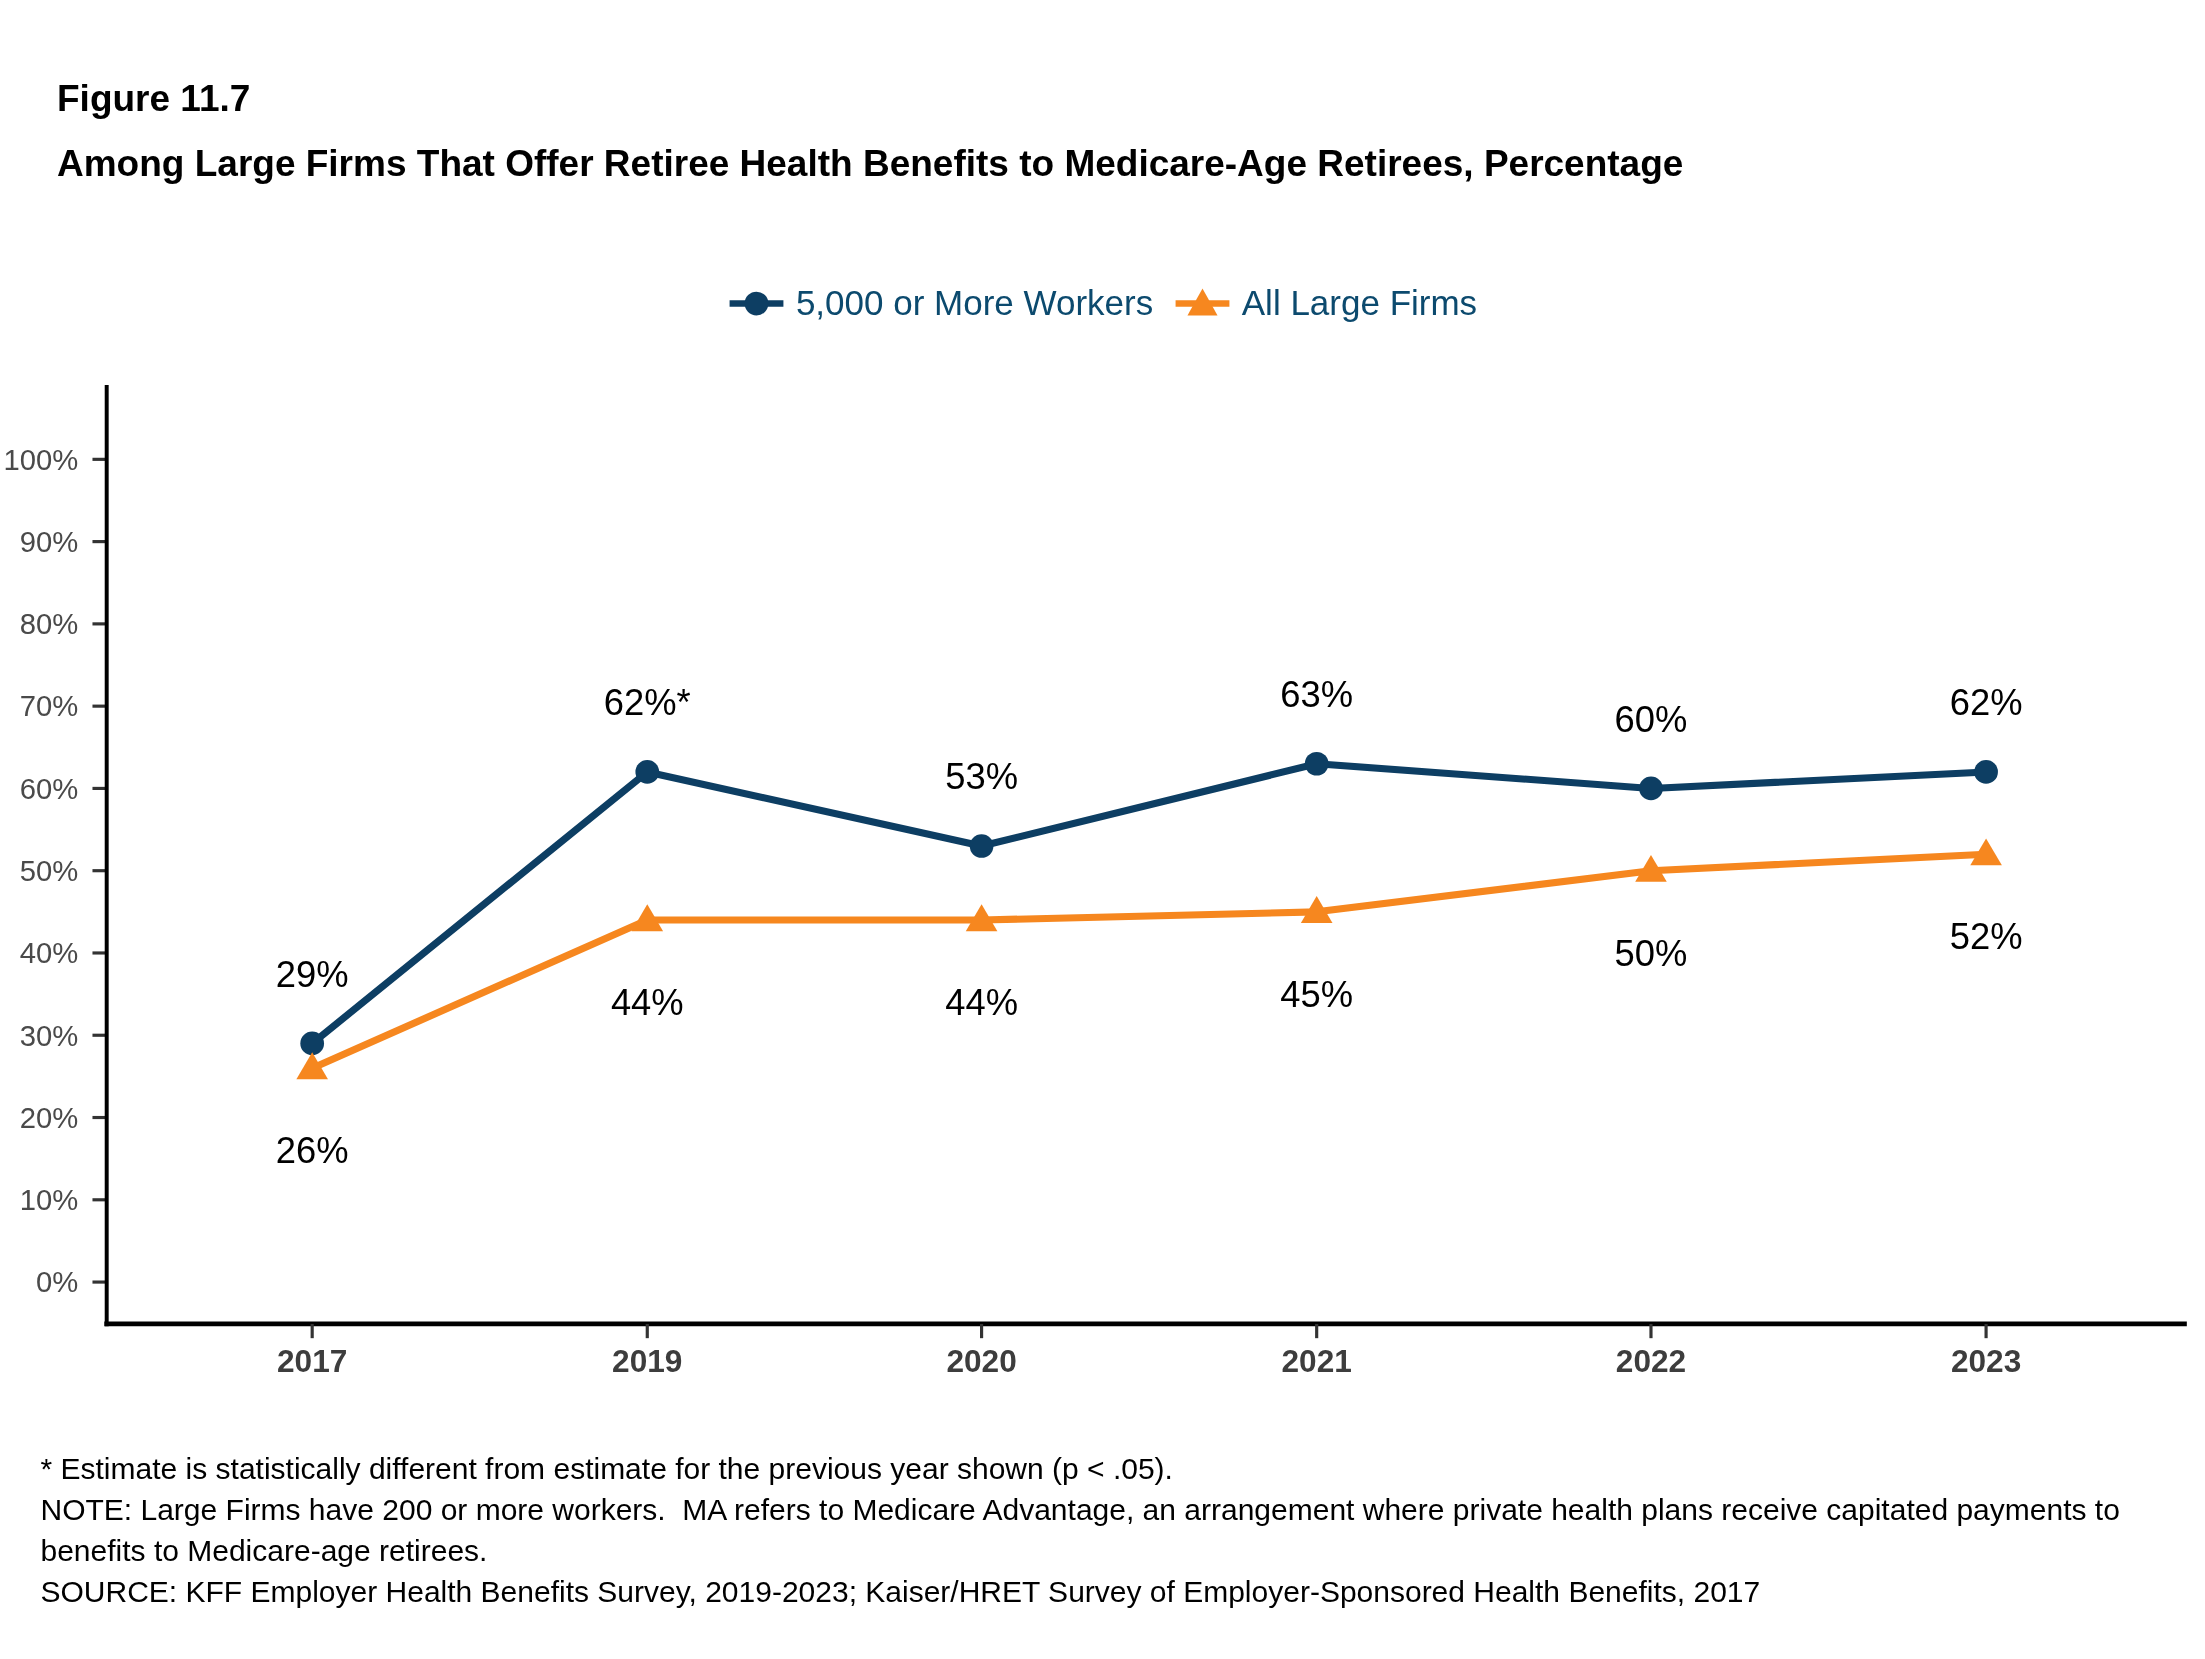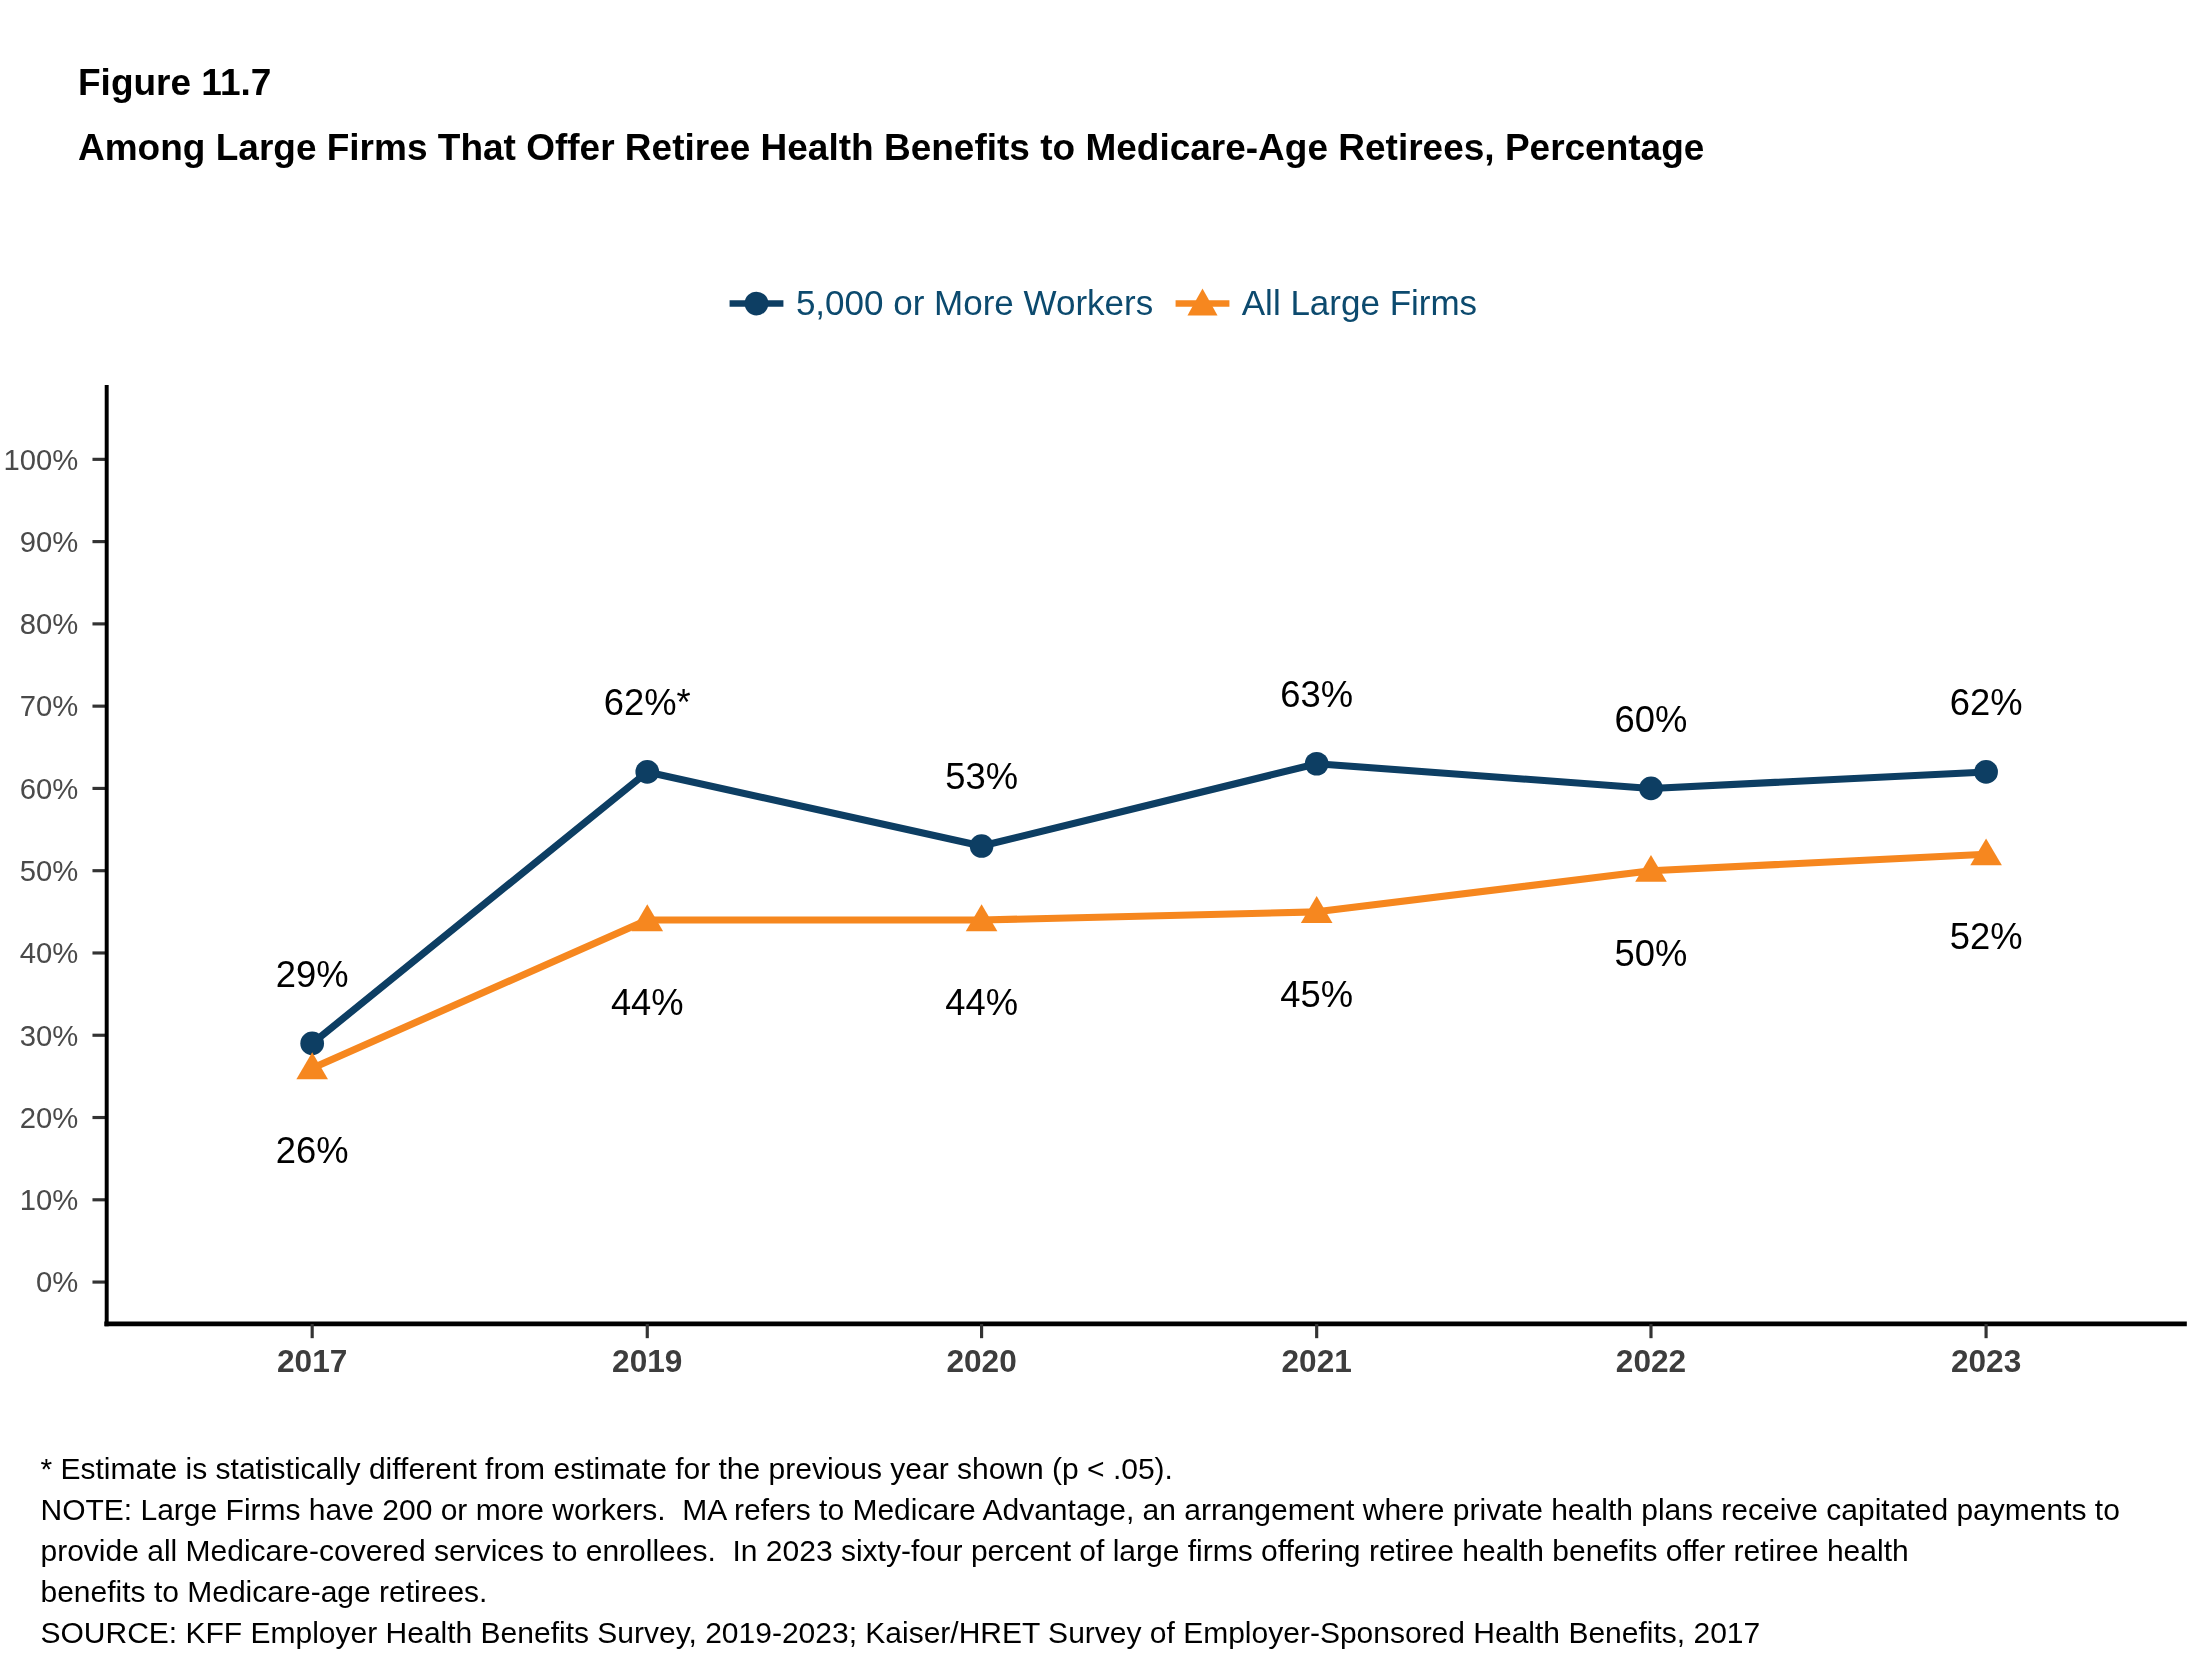--- a/index.html
+++ b/index.html
@@ -8,22 +8,21 @@
   .page {
     position: relative;
     width: 2205px;
     height: 1660px;
     background: #ffffff;
     overflow: hidden;
   }
   .header {
     position: absolute;
     left: 57px;
-    top: 50px;
-    margin-left: 21px;
+    top: 66px;
   }
   .header .line {
     font-size: 37px;
     font-weight: bold;
     color: #000000;
     line-height: 65px;
     white-space: nowrap;
   }
   .legend {
     position: absolute;
@@ -170,19 +169,18 @@
         <polygon points="2089,1081.5 2069,1115.5 2109,1115.5" fill="#F6871F"></polygon>
         <text x="2089" y="1221.5" text-anchor="middle" font-size="46" fill="#000000">50%</text>
         <polygon points="2513,1060.6799999999998 2493,1094.6799999999998 2533,1094.6799999999998" fill="#F6871F"></polygon>
         <text x="2513" y="1200.6799999999998" text-anchor="middle" font-size="46" fill="#000000">52%</text>
       </g>
     </svg>
 
   <div class="footnotes">
     <div class="fline">* Estimate is statistically different from estimate for the previous year shown (p &lt; .05).</div>
     <div class="fline">NOTE: Large Firms have 200 or more workers.  MA refers to Medicare Advantage, an arrangement where private health plans receive capitated payments to</div>
-    <div class="fline">provide all Medicare-covered services to enrollees.  In 2023 sixty-four percent of large firms offering retiree health benefits offer retiree health</div>
     <div class="fline">benefits to Medicare-age retirees.</div>
     <div class="fline">SOURCE: KFF Employer Health Benefits Survey, 2019-2023; Kaiser/HRET Survey of Employer-Sponsored Health Benefits, 2017</div>
   </div>
 
 </div>
 
 
 </body></html>

